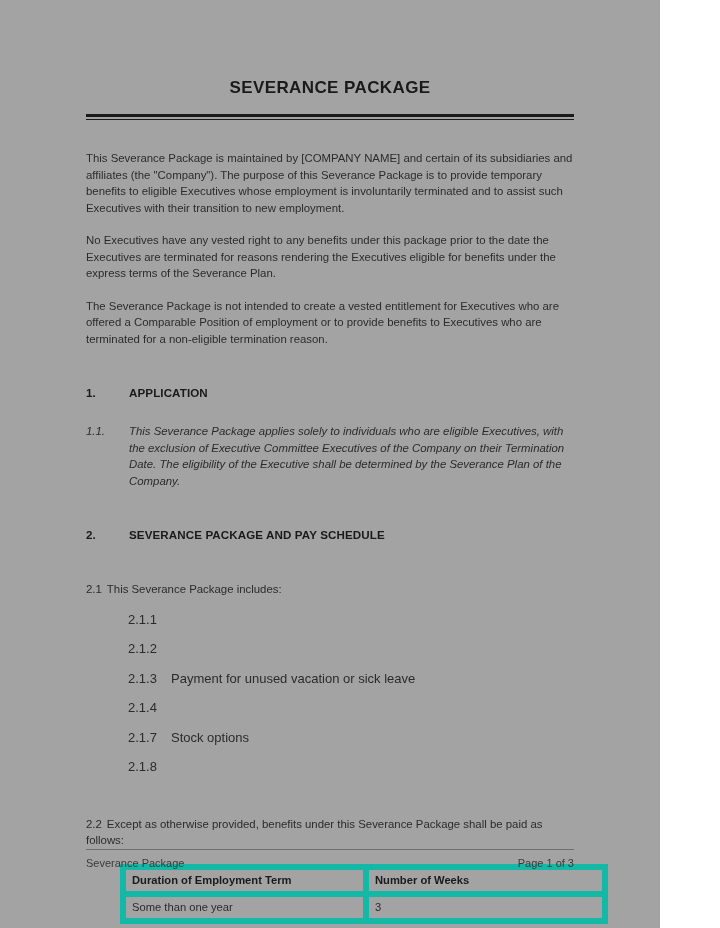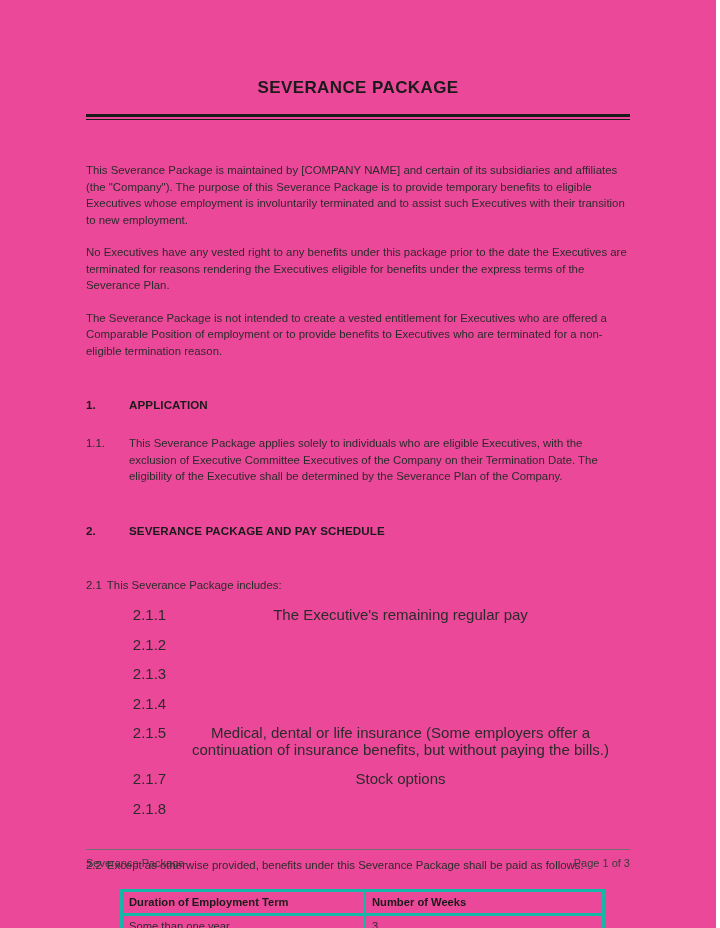--- a/index.html
+++ b/index.html
@@ -10,25 +10,25 @@
   body {
     width: 720px;
     height: 928px;
     font-family: "Liberation Sans", sans-serif;
     color: #231f20;
     -webkit-font-smoothing: antialiased;
   }
 
   .page {
     position: relative;
-    width: 716px;
+    width: 660px;
     height: 928px;
     box-sizing: border-box;
     padding: 0 86px;
-    background: #ec4899;
+    background: #a3a3a3;
   }
 
   
   .doc-title {
     margin: 0;
     padding-top: 78px;
     text-align: center;
     font-size: 17px;
     font-weight: bold;
     letter-spacing: 0.4px;
@@ -43,80 +43,80 @@
     box-sizing: content-box;
   }
 
   
   .para {
     font-size: 11.4px;
     line-height: 16.5px;
     color: #2b2b2b;
     margin: 0;
   }
-  .intro-block { margin-top: 42px; }
+  .intro-block { margin-top: 30px; }
   .para + .para { margin-top: 16px; }
 
   
   .section-head {
     display: flex;
     margin-top: 39px;
     font-size: 11.6px;
     font-weight: bold;
     color: #1a1a1a;
     letter-spacing: 0.1px;
   }
   .section-num { width: 43px; flex: 0 0 43px; }
   .section-title { flex: 1; }
 
   .clause {
     display: flex;
     margin-top: 24px;
     font-size: 11.4px;
     line-height: 16.5px;
     color: #2b2b2b;
+    font-style: italic;
   }
   .clause-num { width: 43px; flex: 0 0 43px; }
   .clause-body { flex: 1; }
 
   
   .para-numbered {
     margin-top: 40px;
     font-size: 11.4px;
     line-height: 16.5px;
     color: #2b2b2b;
   }
   .para-numbered .pn-num { margin-right: 5px; }
 
   
   .subitems { margin-top: 14px; }
   .subitem {
     display: flex;
     margin-top: 13px;
     padding-left: 42px;
-    font-size: 15px;
-    line-height: 16.5px;
-    color: #2b2b2b;
-    text-align: center;
+    font-size: 13px;
+    line-height: 16.5px;
+    color: #2b2b2b;
   }
   .subitem-num { width: 43px; flex: 0 0 43px; }
   .subitem-text { flex: 1; max-width: 462px; }
 
   
   .pay-table {
     margin-top: 15px;
     margin-left: 34px;
     width: 482px;
     border-collapse: collapse;
     table-layout: fixed;
     font-size: 11.2px;
     color: #2b2b2b;
   }
   .pay-table th, .pay-table td {
-    border: 3px solid #14b8a6;
+    border: 6px solid #14b8a6;
     padding: 3px 6px 4px 6px;
     text-align: left;
     line-height: 14px;
     vertical-align: top;
   }
   .pay-table th {
     font-weight: bold;
     color: #1a1a1a;
   }
   .pay-table col.c1 { width: 243px; }
@@ -169,34 +169,30 @@
     <span class="section-title">SEVERANCE PACKAGE AND PAY SCHEDULE</span>
   </div>
 
   <p class="para-numbered">
     <span class="pn-num">2.1</span><span>This Severance Package includes:</span>
   </p>
 
   <div class="subitems">
     <div class="subitem">
       <span class="subitem-num">2.1.1</span>
-      <span class="subitem-text">The Executive's remaining regular pay</span>
     </div>
     <div class="subitem">
       <span class="subitem-num">2.1.2</span>
     </div>
     <div class="subitem">
       <span class="subitem-num">2.1.3</span>
+      <span class="subitem-text">Payment for unused vacation or sick leave</span>
     </div>
     <div class="subitem">
       <span class="subitem-num">2.1.4</span>
-    </div>
-    <div class="subitem">
-      <span class="subitem-num">2.1.5</span>
-      <span class="subitem-text">Medical, dental or life insurance (Some employers offer a continuation of insurance benefits, but without paying the bills.)</span>
     </div>
     <div class="subitem">
       <span class="subitem-num">2.1.7</span>
       <span class="subitem-text">Stock options</span>
     </div>
     <div class="subitem">
       <span class="subitem-num">2.1.8</span>
     </div>
   </div>
 

